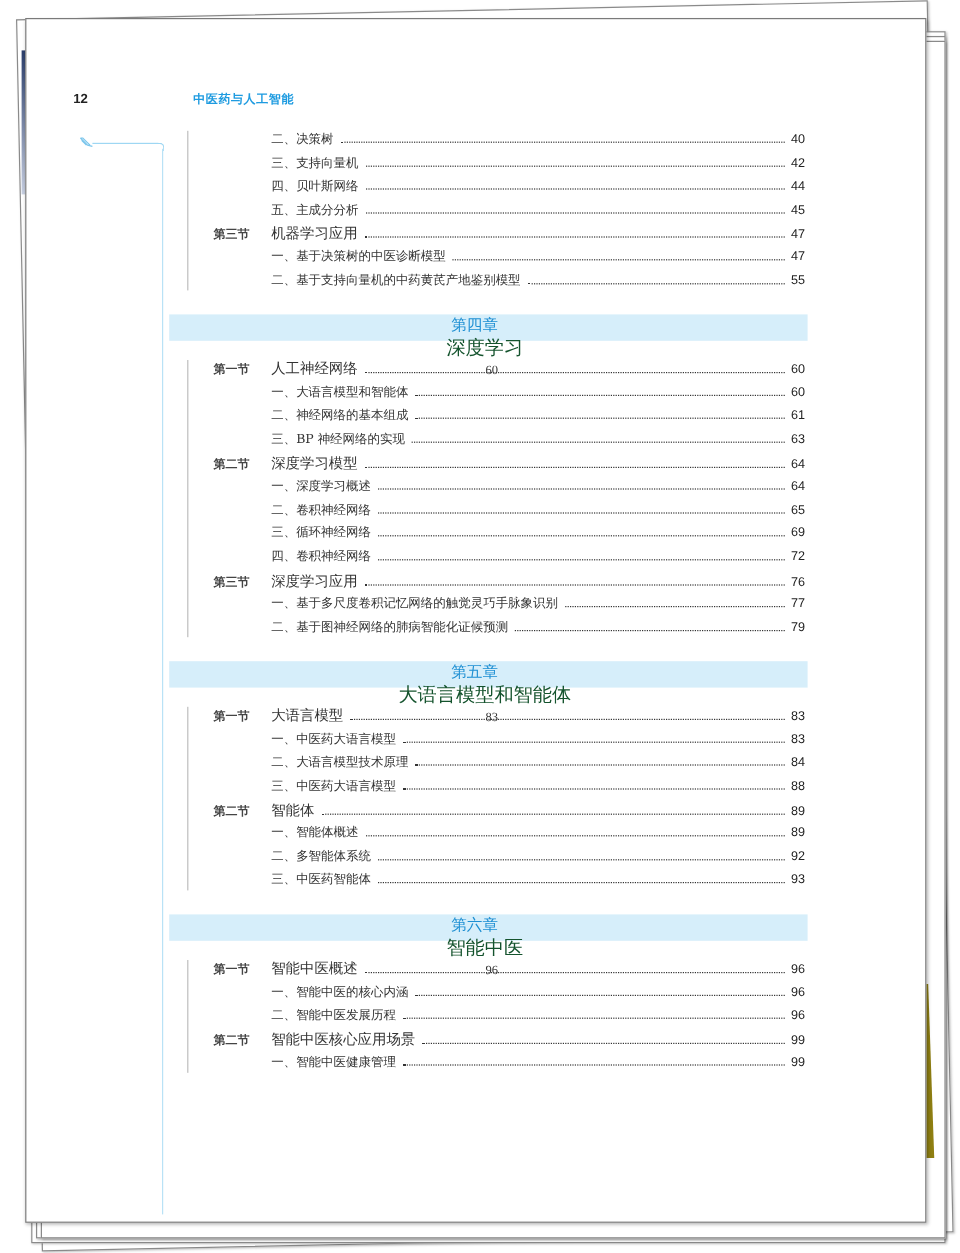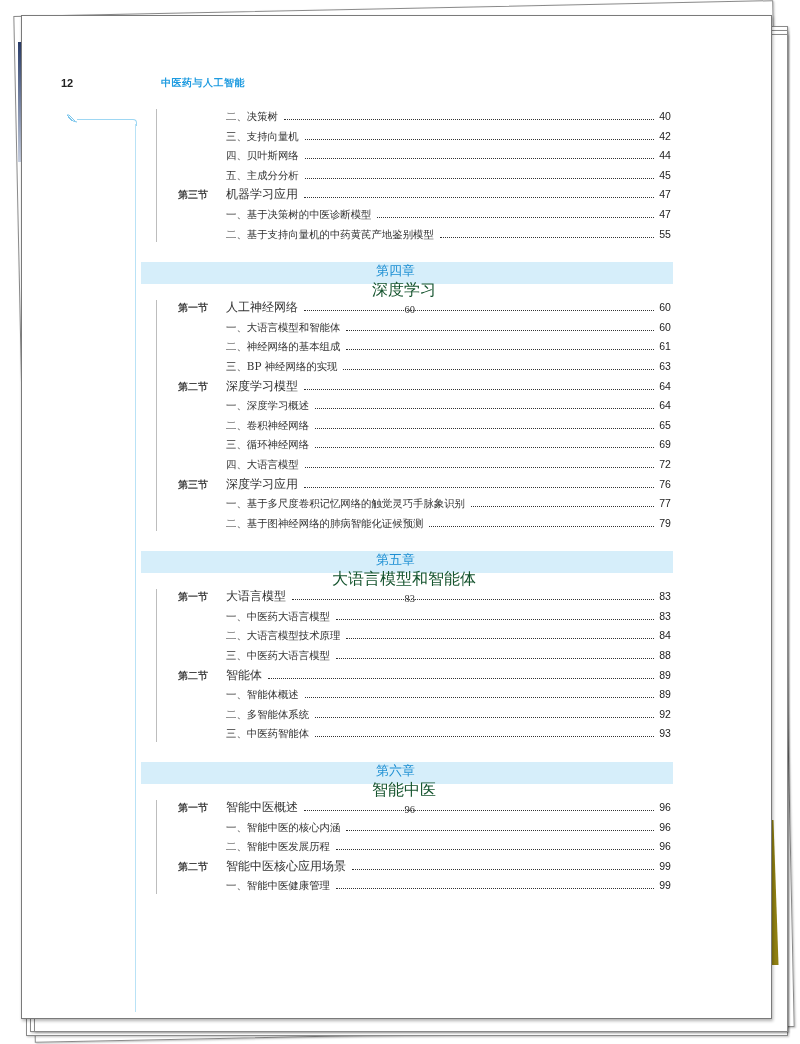--- a/index.html
+++ b/index.html
@@ -189,21 +189,21 @@
     <span class="pg">65</span>
   </div>
           <div class="row">
     <span class="indent"></span>
     <span class="label">三、循环神经网络</span>
     <span class="leader"></span>
     <span class="pg">69</span>
   </div>
           <div class="row">
     <span class="indent"></span>
-    <span class="label">四、大语言模型</span>
+    <span class="label">四、卷积神经网络</span>
     <span class="leader"></span>
     <span class="pg">72</span>
   </div>
           <div class="row">
     <span class="sec">第三节</span>
     <span class="label">深度学习应用</span>
     <span class="leader"></span>
     <span class="pg">76</span>
   </div>
           <div class="row">

